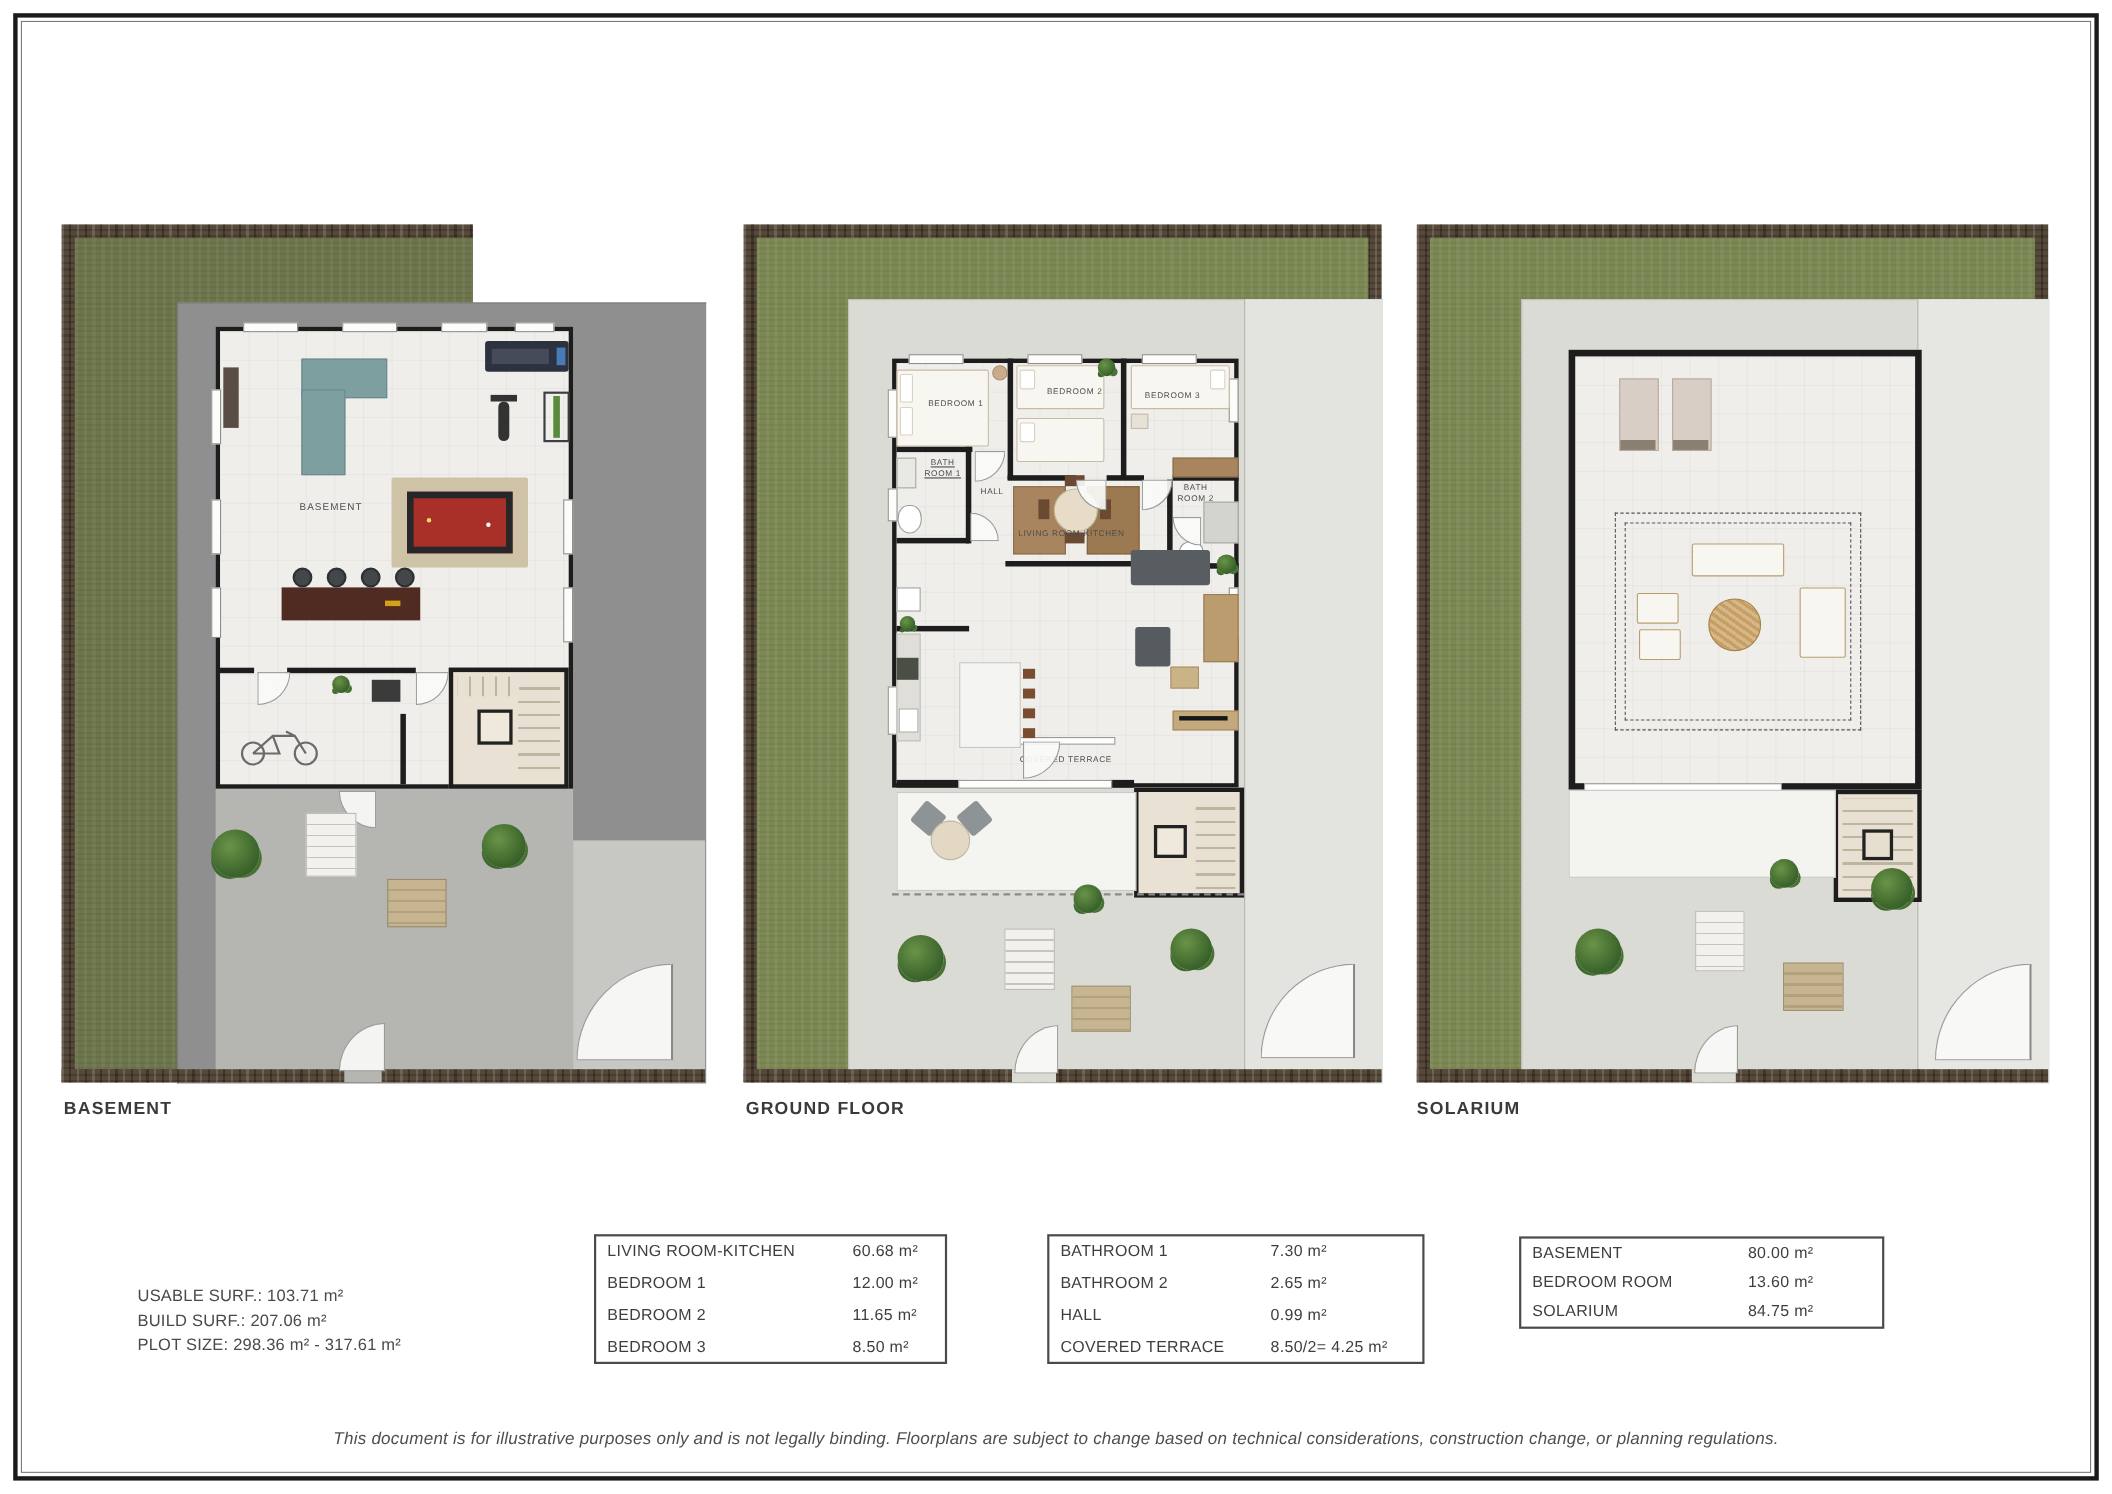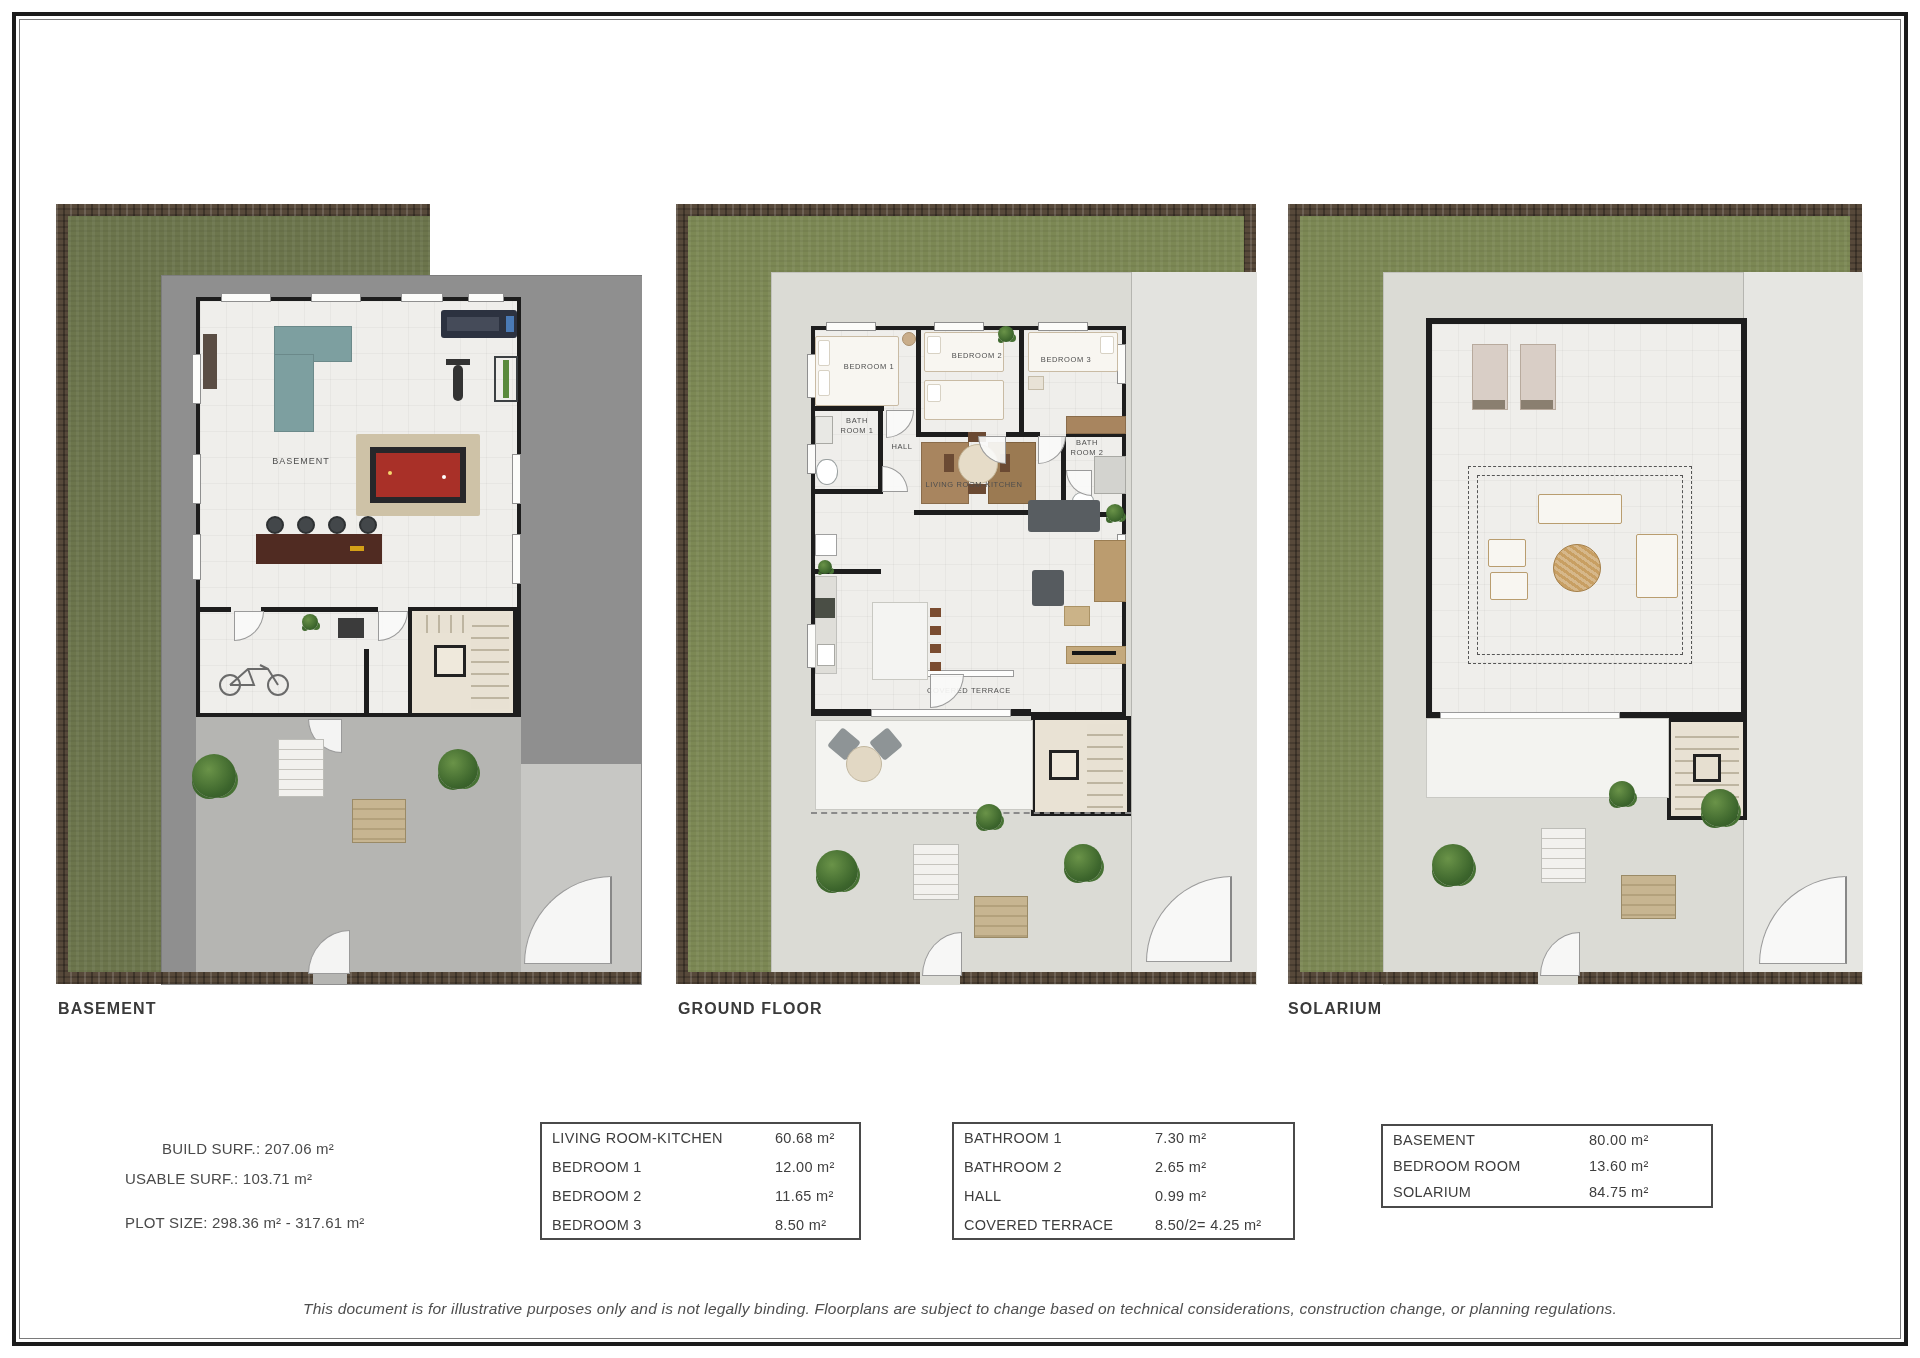--- a/index.html
+++ b/index.html
@@ -229,21 +229,21 @@
   <div class="abs" style="left:388px;top:402px;width:24px;height:18px;background:#cbb388;border:1px solid #ab9366;"></div>
   <div class="abs" style="left:390px;top:442px;width:58px;height:16px;background:#c4a97c;border:1px solid #a48a5e;">
     <div class="abs" style="left:5px;top:4px;width:44px;height:4px;background:#161616;"></div>
   </div>
   <div class="bush" style="left:430px;top:300px;width:18px;height:18px;"></div>
 
   <div class="label" style="left:158px;top:158px;width:70px;font-size:7.5px;">BEDROOM 1</div>
   <div class="label" style="left:266px;top:147px;width:70px;font-size:7.5px;">BEDROOM 2</div>
   <div class="label" style="left:358px;top:151px;width:64px;font-size:7.5px;">BEDROOM 3</div>
   <div class="label" style="left:208px;top:238px;width:36px;font-size:7.5px;">HALL</div>
-  <div class="label" style="left:160px;top:212px;width:42px;font-size:7.5px;">BATH ROOM 1</div>
+  <div class="label" style="left:160px;top:212px;width:42px;font-size:7.5px;text-decoration:underline;">BATH ROOM 1</div>
   <div class="label" style="left:390px;top:234px;width:42px;font-size:7.5px;">BATH ROOM 2</div>
   <div class="label" style="left:240px;top:276px;width:116px;font-size:7.5px;">LIVING ROOM-KITCHEN</div>
   <div class="label" style="left:250px;top:482px;width:86px;font-size:7.5px;">COVERED TERRACE</div>
 
   <div class="arc arc-br" style="left:210px;top:206px;width:28px;height:28px;"></div>
   <div class="arc arc-bl" style="left:302px;top:232px;width:28px;height:28px;"></div>
   <div class="arc arc-br" style="left:362px;top:232px;width:28px;height:28px;"></div>
   <div class="arc arc-bl" style="left:390px;top:266px;width:26px;height:26px;"></div>
   <div class="arc arc-tr" style="left:206px;top:262px;width:26px;height:26px;"></div>
   <div class="arc arc-br" style="left:254px;top:470px;width:34px;height:34px;"></div>
@@ -313,21 +313,21 @@
   <div class="soil" style="left:0;top:768px;width:574px;height:12px;"></div>
   <div class="abs" style="left:250px;top:768px;width:40px;height:12px;background:#dbdbd5;"></div>
   <div class="arc arc-tl" style="left:252px;top:728px;width:40px;height:44px;"></div>
 </div>
 
 <div class="caption" style="left:58px;top:1000px;">BASEMENT</div>
 <div class="caption" style="left:678px;top:1000px;">GROUND FLOOR</div>
 <div class="caption" style="left:1288px;top:1000px;">SOLARIUM</div>
 
 <div class="sline" style="left:125px;top:1170px;">USABLE SURF.: 103.71 m²</div>
-<div class="sline" style="left:125px;top:1140px;margin-left:37px;">BUILD SURF.: 207.06 m²</div>
+<div class="sline" style="left:125px;top:1192px;">BUILD SURF.: 207.06 m²</div>
 <div class="sline" style="left:125px;top:1214px;">PLOT SIZE: 298.36 m² - 317.61 m²</div>
 
 <div class="atable t1" style="left:540px;top:1122px;width:321px;height:118px;">
   <div class="trow">
       <span class="tlabel">LIVING ROOM-KITCHEN</span>
       <span class="tvalue">60.68 m²</span>
     </div>
   <div class="trow">
       <span class="tlabel">BEDROOM 1</span>
       <span class="tvalue">12.00 m²</span>

